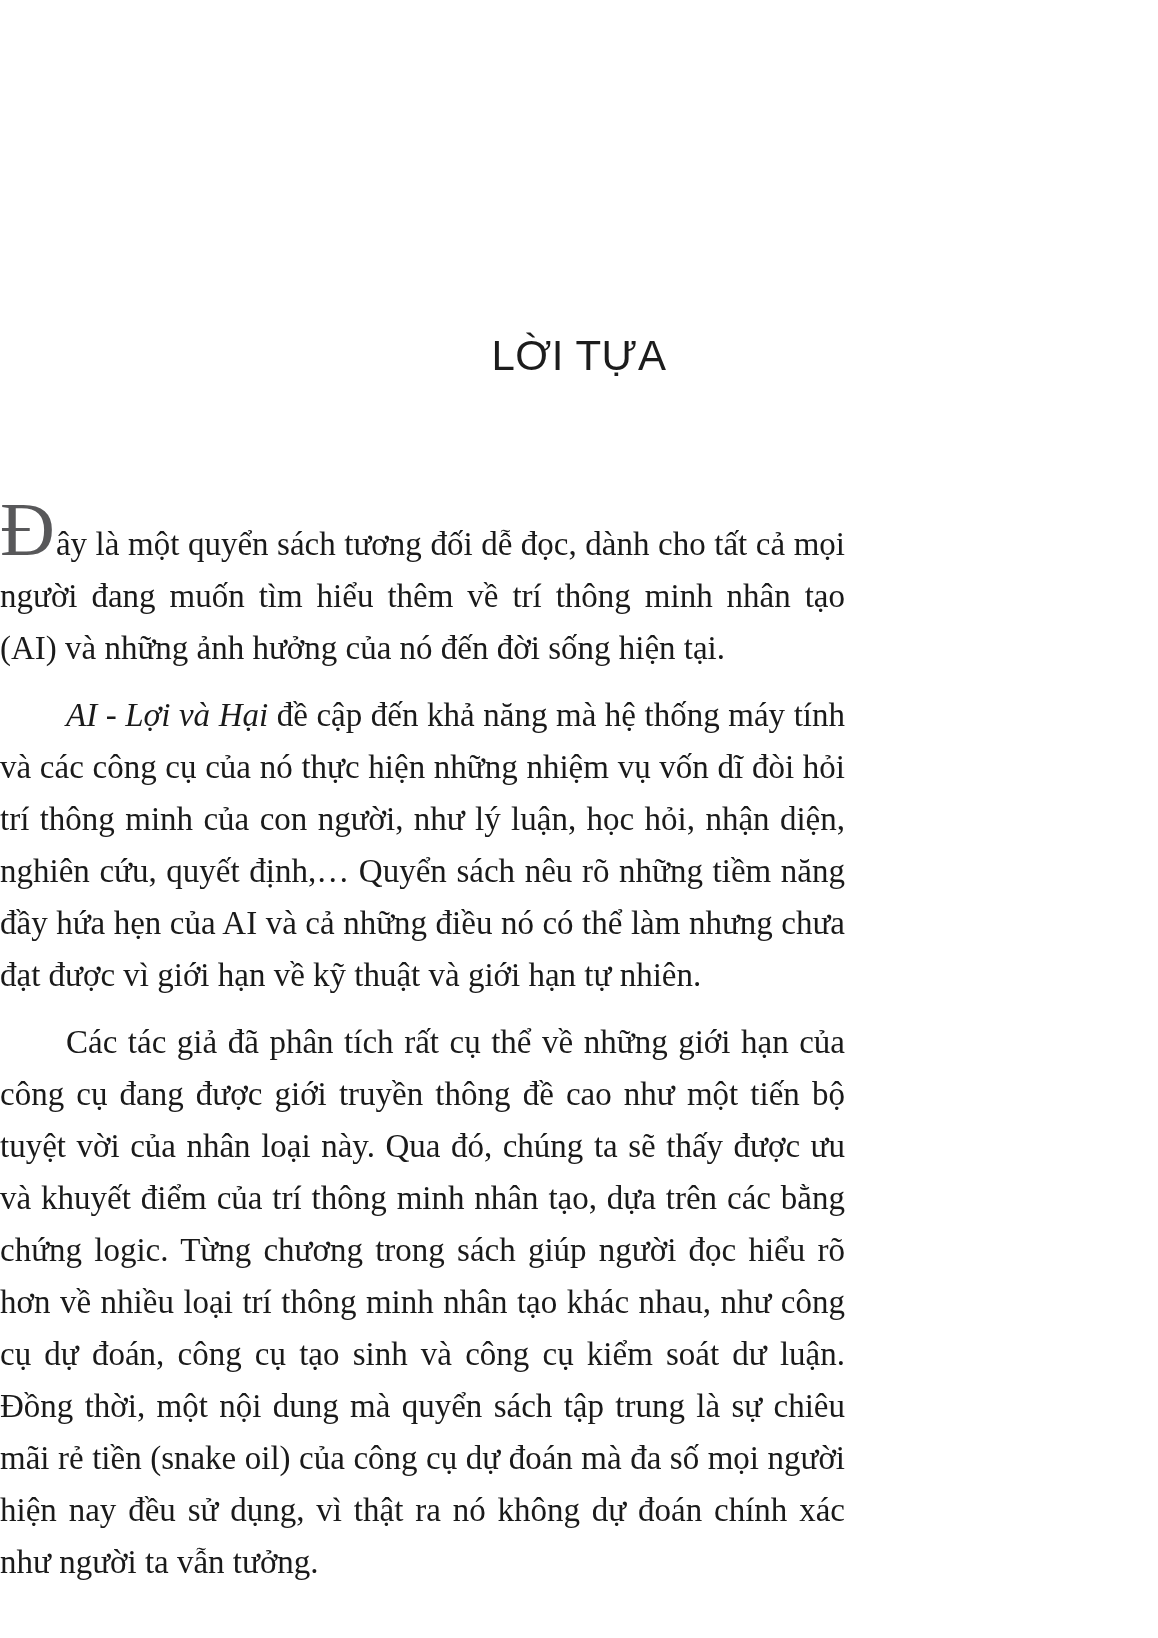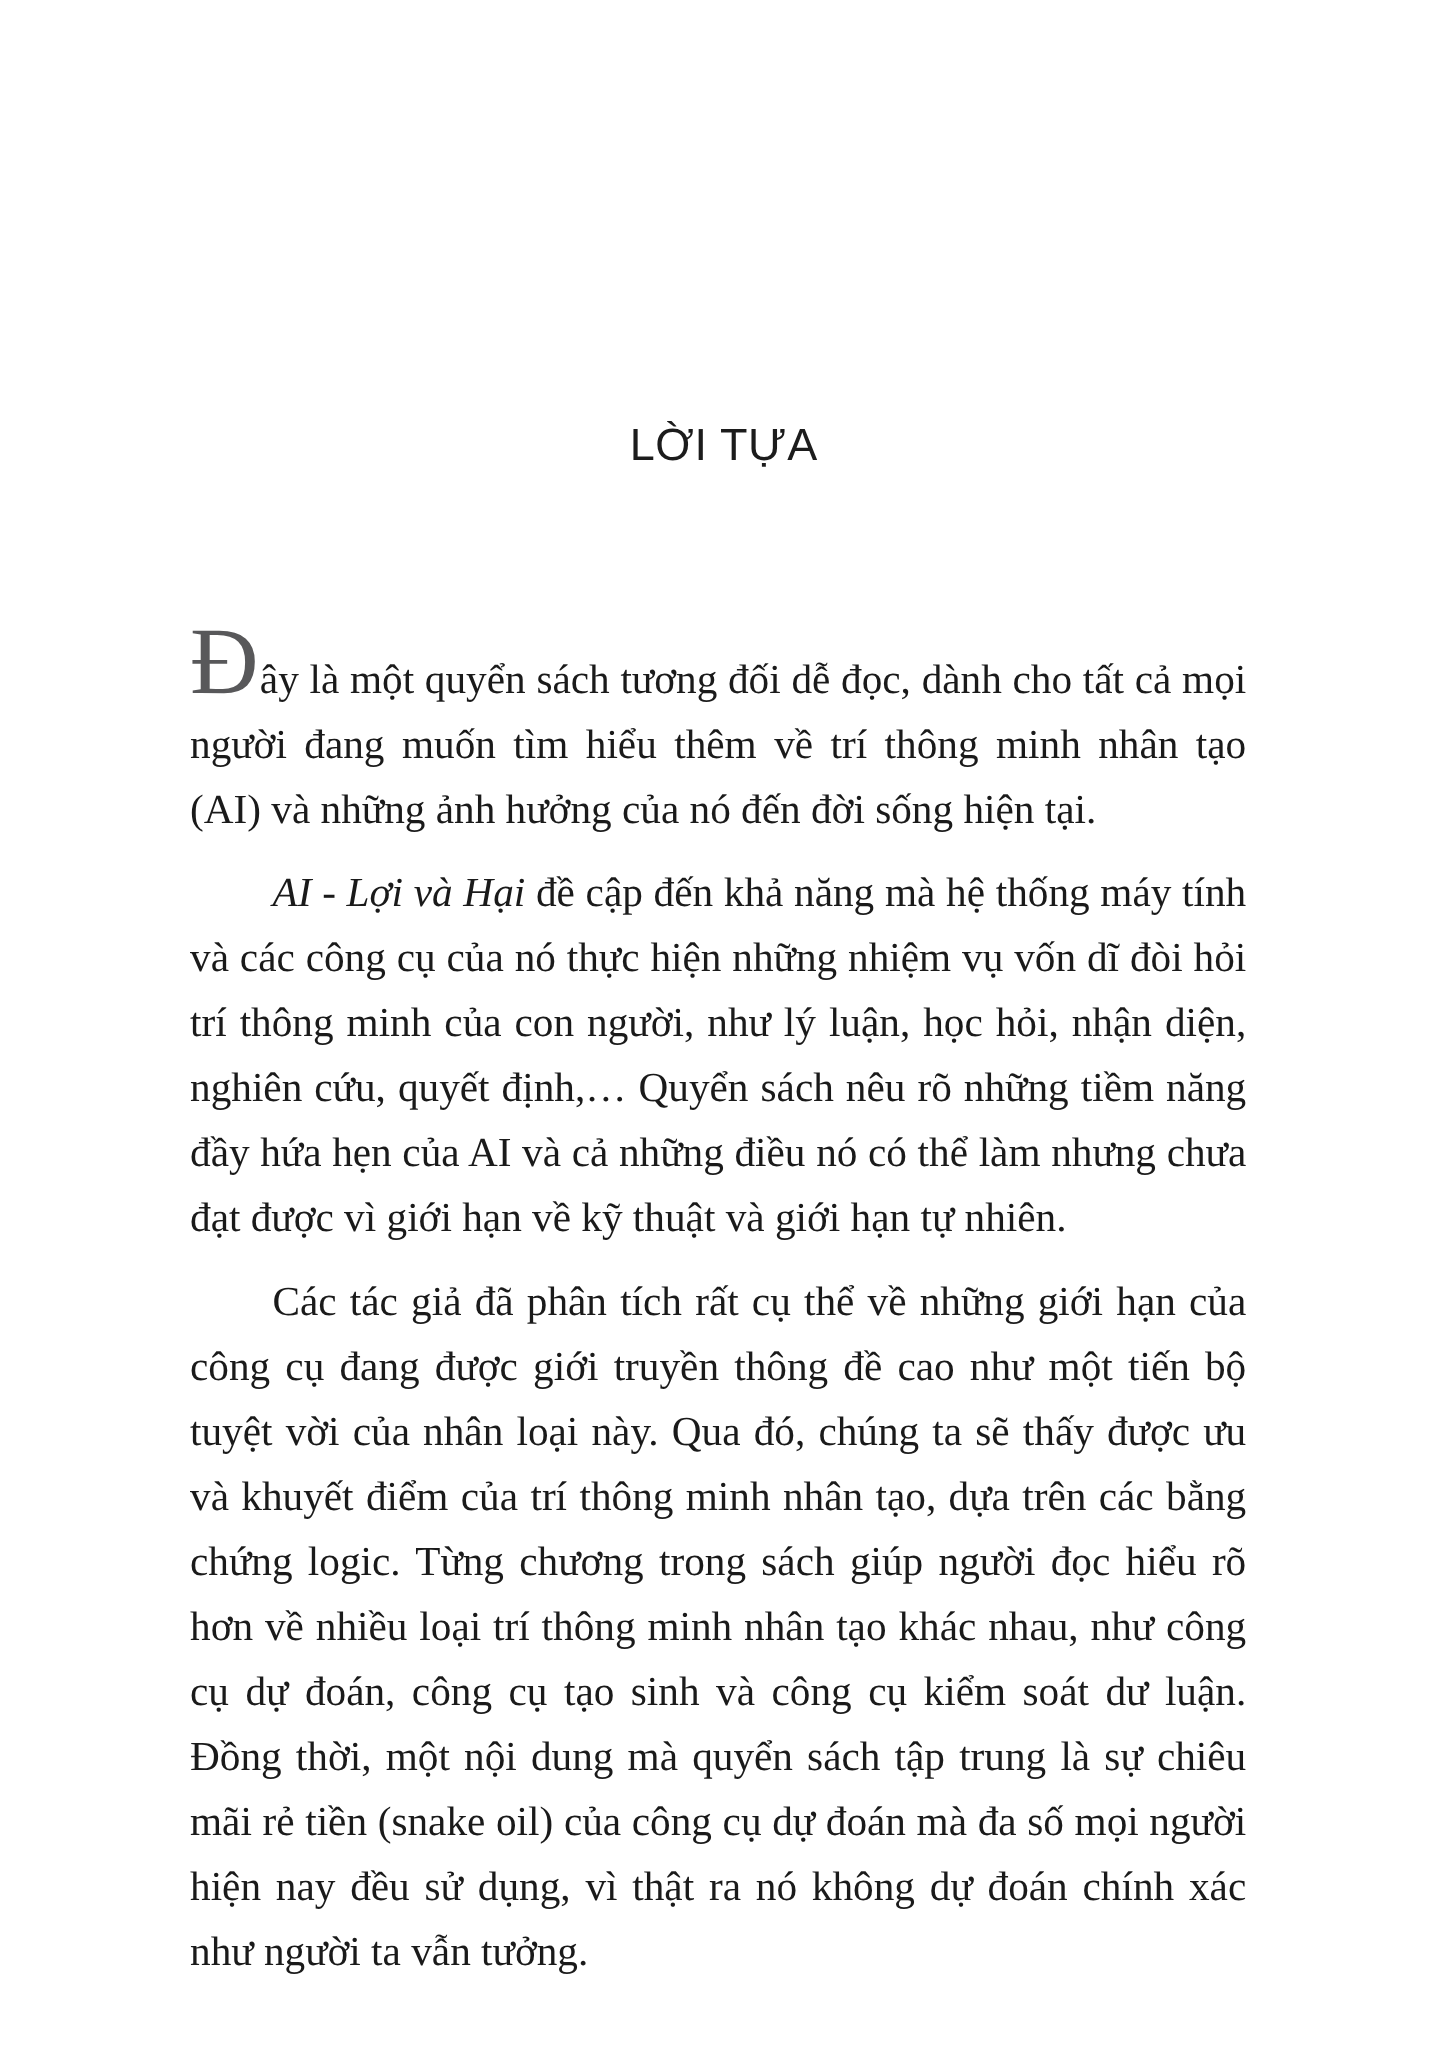--- a/index.html
+++ b/index.html
@@ -19,28 +19,27 @@
     width: 1158px;
     height: 1638px;
     background: #ffffff;
   }
   .title {
     margin: 0;
     padding-top: 332px;
     text-align: center;
     font-family: "Liberation Sans", sans-serif;
     font-weight: 400;
-    font-size: 36px;
+    font-size: 42px;
     line-height: 48px;
     letter-spacing: 0.5px;
     color: #1c1c1c;
   }
   .content {
     margin-top: 138px;
-    margin-left: 152px;
     width: 845px;
   }
   .para {
     margin: 0 0 15px 0;
     font-size: 33px;
     line-height: 52px;
     text-align: justify;
     color: #1a1a1a;
   }
   .para.indent {

